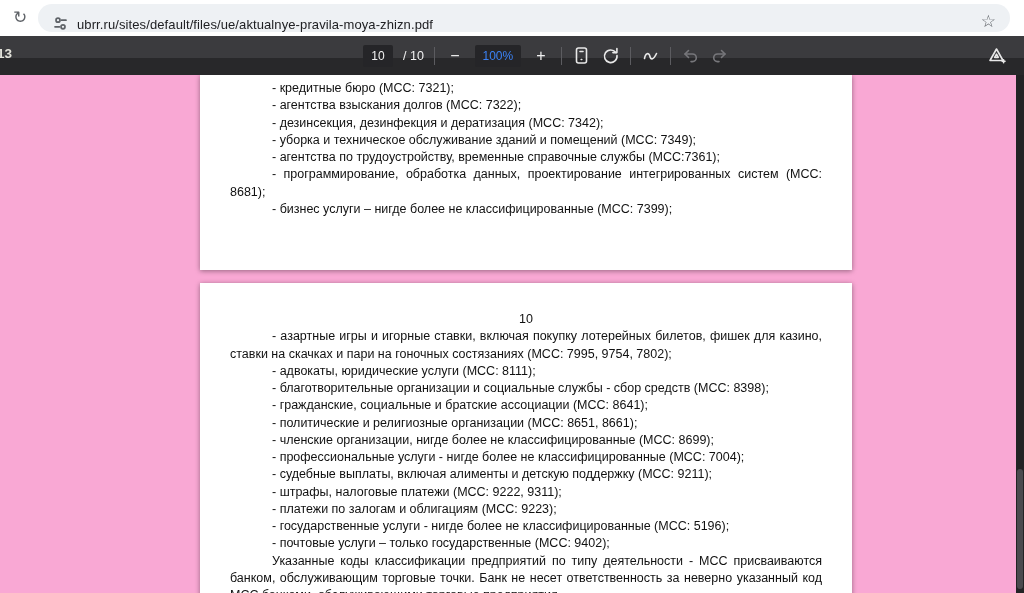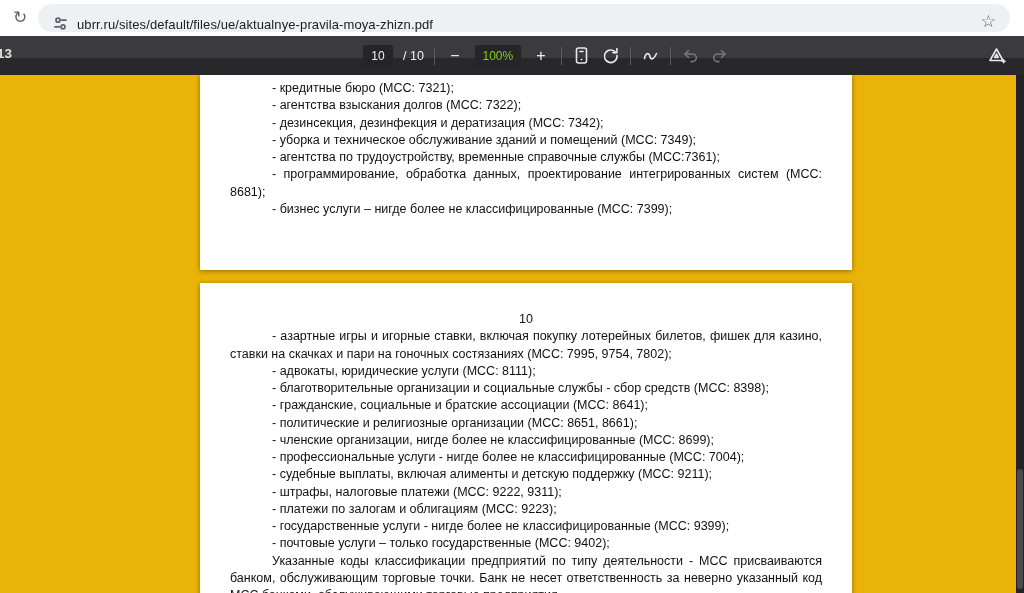--- a/index.html
+++ b/index.html
@@ -16,28 +16,28 @@
   .star-btn { border:none; background:transparent; color:#5f6368; font-size:17px; cursor:pointer; padding:0 4px; flex:0 0 auto; }
 
   
   .pdfbar { position:absolute; top:36px; left:0; width:1024px; height:22px; background:#3b3b3e; color:#e8e8e6; }
   .doc-title { position:absolute; left:-3px; top:10px; font-size:13.5px; font-weight:700; color:#e2e2da; }
   .controls { position:absolute; left:363px; top:0; height:39px; display:flex; align-items:center; gap:10px; }
   .page-box { width:30px; height:22px; background:#252528; border:none; border-radius:2px; color:#f1f1f1; font-size:12px; text-align:center; font-family:"Liberation Sans",sans-serif; }
   .page-total { font-size:12.5px; color:#f1f1f1; white-space:nowrap; }
   .vdiv { width:1px; height:18px; background:#5c5c60; }
   .tb-btn { border:none; background:transparent; color:#f1f1f1; font-size:16px; width:20px; height:24px; line-height:22px; text-align:center; cursor:pointer; padding:0; }
-  .zoom-box { width:46px; height:22px; background:#252528; border-radius:2px; color:#84cc16; font-size:12px; line-height:22px; text-align:center; }
+  .zoom-box { width:46px; height:22px; background:#252528; border-radius:2px; color:#3b82f6; font-size:12px; line-height:22px; text-align:center; }
   .ico { width:19px; height:19px; display:block; cursor:pointer; }
   .ico path, .ico rect, .ico line, .ico circle { fill:none; stroke:#e8e8e8; stroke-width:1.6; stroke-linecap:round; stroke-linejoin:round; }
   .ico.dim path { stroke:#77777b; }
   .drive-add { position:absolute; right:18px; top:10px; }
 
   
-  .viewer { position:absolute; top:75px; left:0; width:1024px; height:518px; background:#eab308; overflow:hidden; }
+  .viewer { position:absolute; top:75px; left:0; width:1024px; height:518px; background:#f9a8d4; overflow:hidden; }
   .page { position:absolute; left:200px; width:652px; background:#ffffff; box-shadow:0 1px 5px rgba(0,0,0,.4); padding:0 30px; }
   .page-1 { top:0; height:195px; overflow:hidden; padding-top:5px; }
   .page-2 { top:208px; height:400px; padding-top:28px; }
   .doc-line { font-size:12.5px; line-height:17.25px; color:#111111; text-align:justify; text-indent:42px; }
   .pgnum { font-size:12.5px; line-height:17.25px; color:#111111; text-align:center; }
 
   
   .scroll-track { position:absolute; right:0; top:0; width:8px; height:518px; background:#232325; }
   .scroll-thumb { position:absolute; right:1px; bottom:4px; width:6px; height:120px; background:#4a4a4e; border-radius:3px; }
 </style>
@@ -121,21 +121,21 @@
         <p class="doc-line">- азартные игры и игорные ставки, включая покупку лотерейных билетов, фишек для казино, ставки на скачках и пари на гоночных состязаниях (MCC: 7995, 9754, 7802);</p>
         <p class="doc-line">- адвокаты, юридические услуги (MCC: 8111);</p>
         <p class="doc-line">- благотворительные организации и социальные службы - сбор средств (MCC: 8398);</p>
         <p class="doc-line">- гражданские, социальные и братские ассоциации (MCC: 8641);</p>
         <p class="doc-line">- политические и религиозные организации (MCC: 8651, 8661);</p>
         <p class="doc-line">- членские организации, нигде более не классифицированные (MCC: 8699);</p>
         <p class="doc-line">- профессиональные услуги - нигде более не классифицированные (MCC: 7004);</p>
         <p class="doc-line">- судебные выплаты, включая алименты и детскую поддержку (MCC: 9211);</p>
         <p class="doc-line">- штрафы, налоговые платежи (MCC: 9222, 9311);</p>
         <p class="doc-line">- платежи по залогам и облигациям (MCC: 9223);</p>
-        <p class="doc-line">- государственные услуги - нигде более не классифицированные (MCC: 9399);</p>
+        <p class="doc-line">- государственные услуги - нигде более не классифицированные (MCC: 5196);</p>
         <p class="doc-line">- почтовые услуги – только государственные (MCC: 9402);</p>
         <p class="doc-line">Указанные коды классификации предприятий по типу деятельности - MCC присваиваются банком, обслуживающим торговые точки. Банк не несет ответственность за неверно указанный код MCC банками, обслуживающими торговые предприятия.</p>
       </div>
   </div>
 
   <div class="scroll-track">
     <div class="scroll-thumb"></div>
   </div>
 </div>
 

